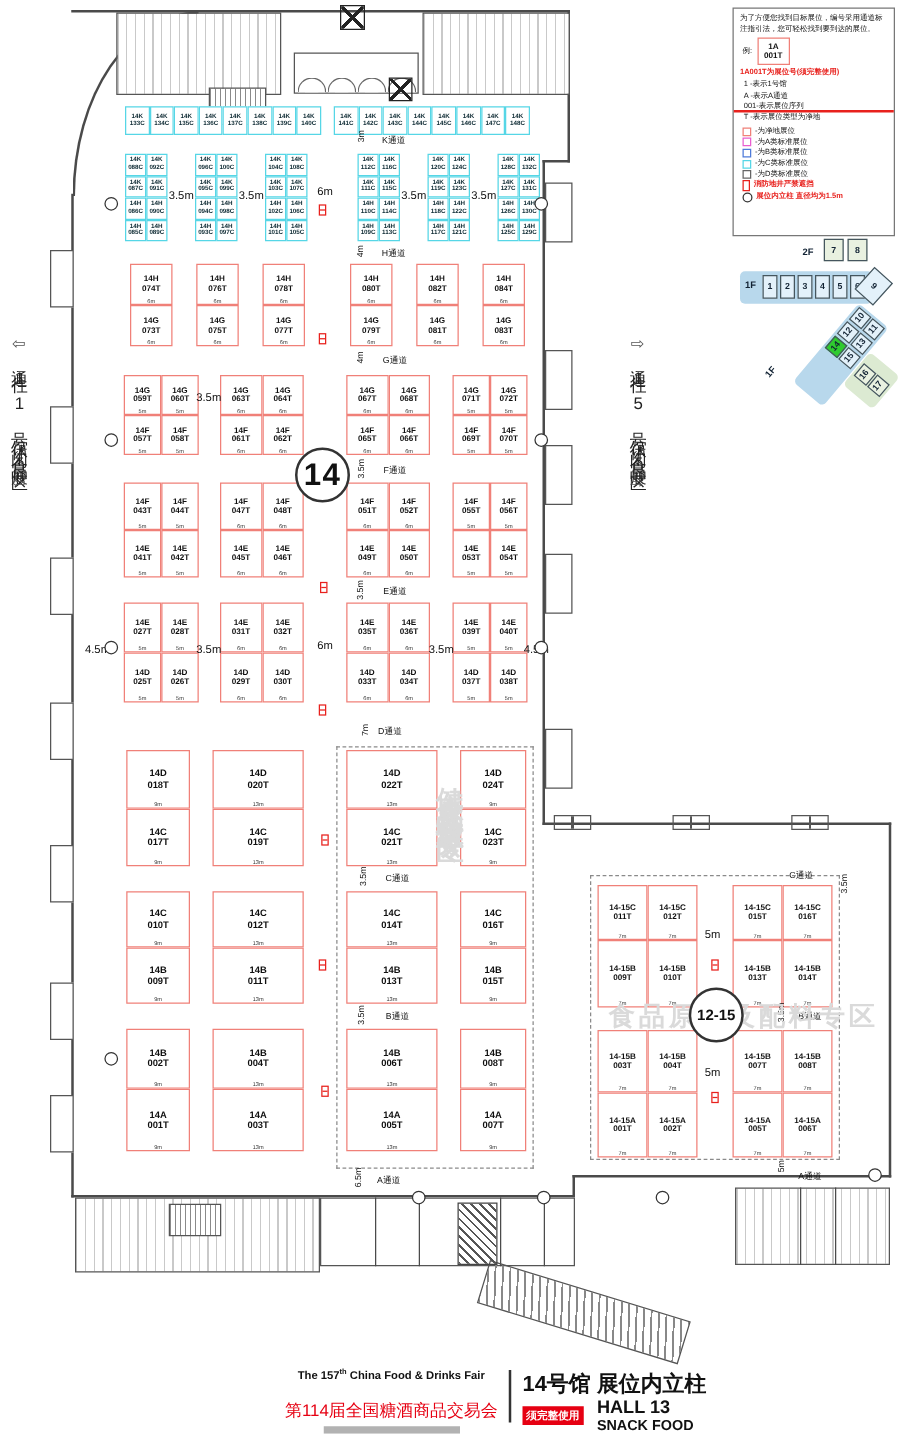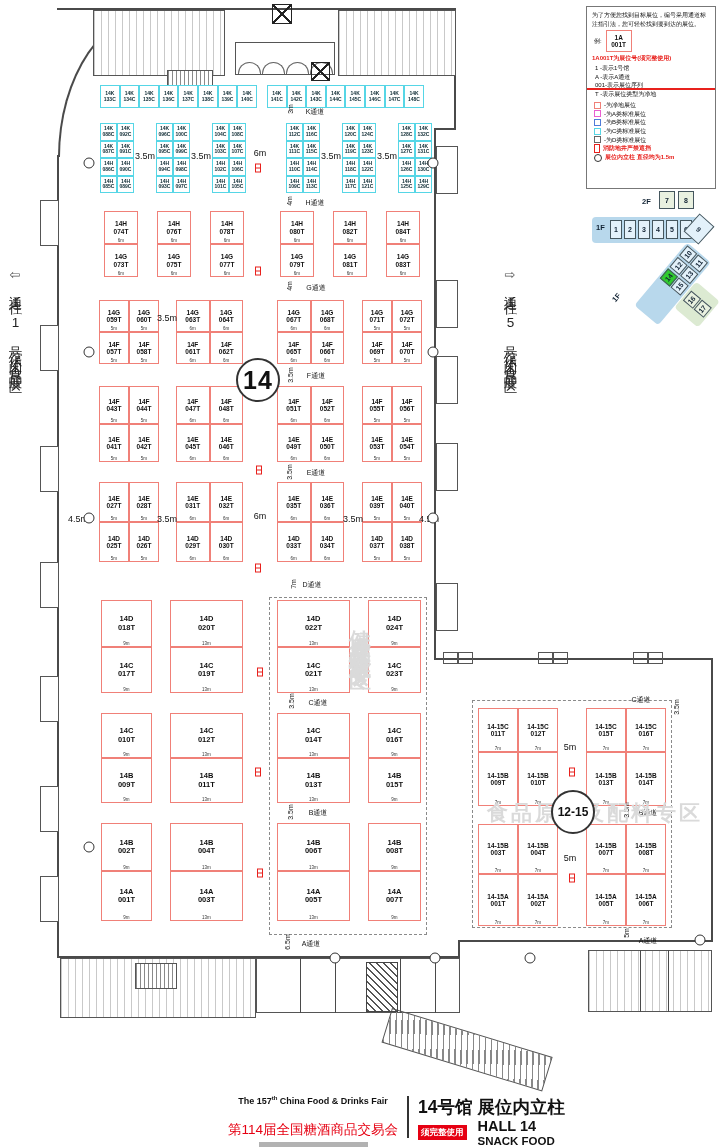--- a/index.html
+++ b/index.html
@@ -1404,19 +1404,19 @@
       <div class="f-venue">中国西部国际博览城</div>
     </div>
     <div class="f-div"></div>
     <div class="f-right">
       <div class="f-col1">
         <span class="f-hallcn">14号馆</span>
         <span class="f-tag">须完整使用</span>
       </div>
       <div class="f-col2">
         <span class="f-hallcn">展位内立柱</span>
-        <span class="f-hallen">HALL 14</span>
+        <span class="f-hallen">HALL 13</span>
         <span class="f-hallty">SNACK FOOD</span>
       </div>
     </div>
   </div>
 
 </div>
 
 </body></html>

